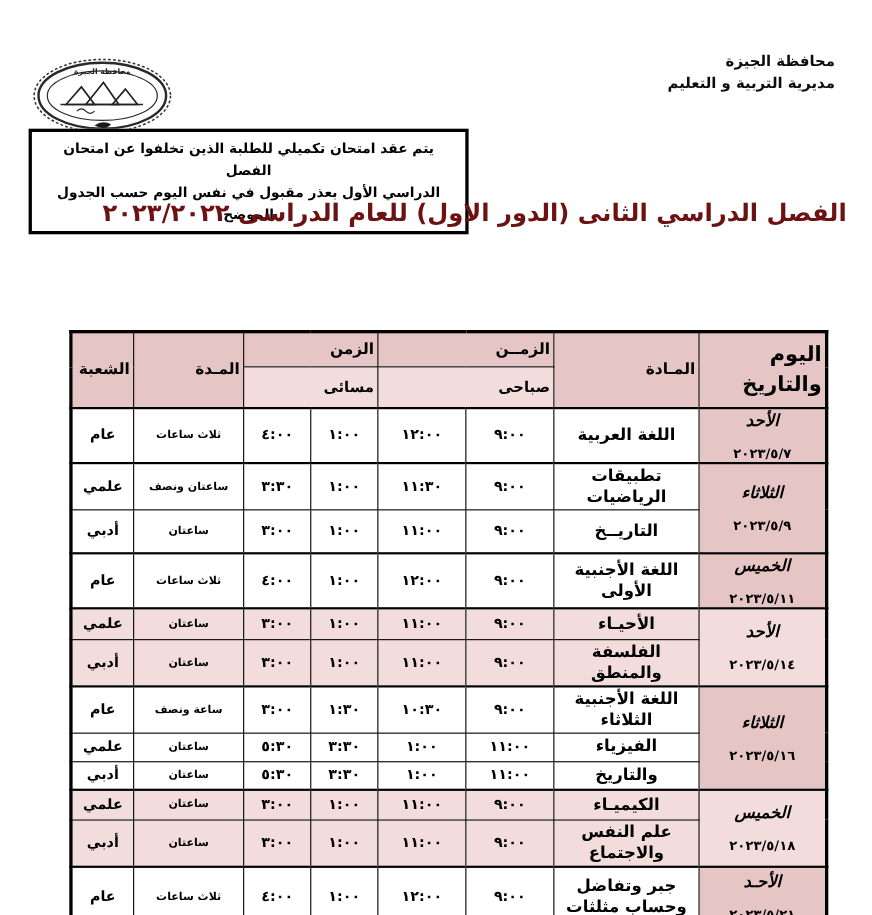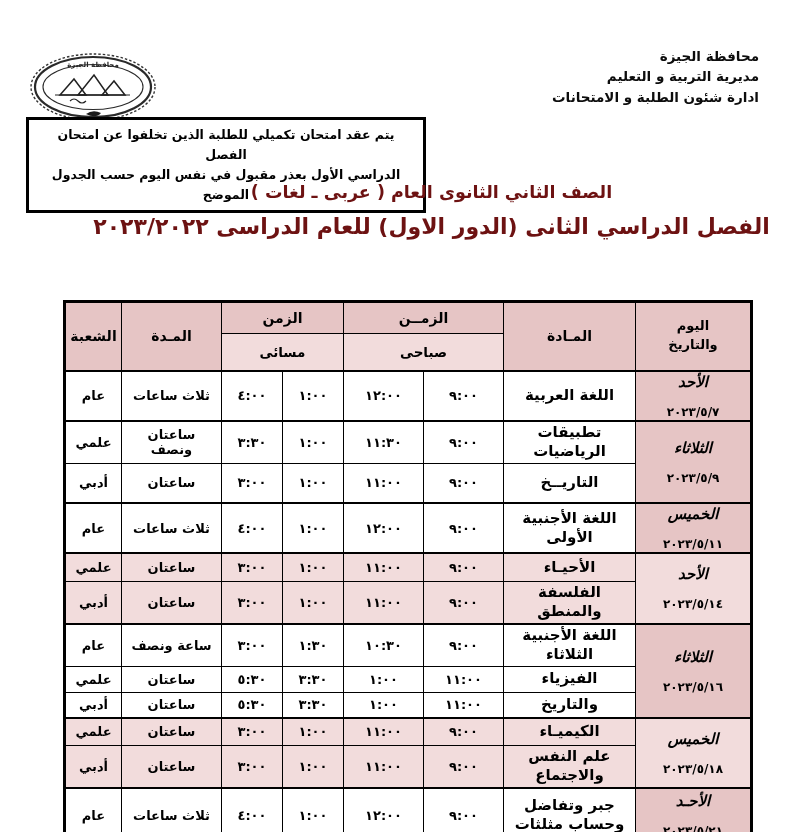--- a/index.html
+++ b/index.html
@@ -36,46 +36,45 @@
   
   .exam-table {
     position:absolute; top:300px; right:40px; width:687px;
     border-collapse:collapse; table-layout:fixed; background:#fff;
     border:3px solid #000;
   }
   .exam-table th, .exam-table td {
     border:1px solid #000; text-align:center; vertical-align:middle;
     font-weight:bold; padding:1px 3px; overflow:hidden;
   }
-  .exam-table thead th { background:var(--header-pink); }
+  .exam-table thead th { background:var(--header-pink);text-align:right; }
   tr.hrow1 { height:32px; }
   tr.hrow2 { height:37px; }
   tr.hrow1 th { font-size:14px; }
   tr.hrow2 th { font-size:13.5px; background:var(--row-pink); }
   th.h-subject { font-size:15px; }
   th.h-duration { font-size:15px; }
-  .day-h-label { display:inline-block; max-width:64px; line-height:1.45; font-size:13px; }
+  .day-h-label { display:inline-block; max-width:64px; line-height:1.45; font-size:19px; }
   tbody td { font-size:13px; }
   td.c-subject { font-size:15px; line-height:1.3; }
-  td.c-duration { font-size:13px;margin-left:23px; }
+  td.c-duration { font-size:10px;margin-left:23px; }
   td.day-cell .day-name { font-size:15px; line-height:1.2;font-style:italic; }
   td.day-cell .day-date { font-size:12px; margin-top:14px; }
   tr.shaded td { background:var(--row-pink); }
   td.day-cell { background:var(--header-pink); }
   tr.group-first td { border-top:2.5px solid #000; }
 </style>
 </head>
 <body>
 
 <div class="page">
 
   <div class="org-header">
     <div>محافظة الجيزة</div>
     <div>مديرية التربية و التعليم</div>
-    <div>ادارة شئون الطلبة و الامتحانات</div>
   </div>
 
   <div class="logo">
     <svg width="130" height="70" viewBox="0 0 130 70">
       <ellipse cx="65" cy="35" rx="62" ry="33" fill="none" stroke="#333" stroke-width="1.4" stroke-dasharray="2.5 2"></ellipse>
       <ellipse cx="65" cy="35" rx="58" ry="30" fill="none" stroke="#2a2a2a" stroke-width="2.2"></ellipse>
       <ellipse cx="65" cy="35" rx="50" ry="22.5" fill="none" stroke="#2a2a2a" stroke-width="1.1"></ellipse>
       <g>
         <path d="M32 43 L46 27 L58 43 Z" fill="none" stroke="#222" stroke-width="1.5"></path>
         <path d="M50 43 L66 23 L80 43 Z" fill="none" stroke="#222" stroke-width="1.5"></path>
@@ -87,21 +86,20 @@
       <path d="M58 62 q7 -5 15 -1 q-5 6 -15 1 Z" fill="#1a1a1a"></path>
     </svg>
   </div>
 
   <div class="notice-box">
     <div>يتم عقد امتحان تكميلي للطلبة الذين تخلفوا عن امتحان الفصل</div>
     <div>الدراسي الأول بعذر مقبول في نفس اليوم حسب الجدول الموضح</div>
   </div>
 
   <div class="titles">
-    <div class="title-grade">الصف الثاني الثانوى العام ( عربى ـ لغات )</div>
     <div class="title-term">الفصل الدراسي الثانى (الدور الاول) للعام الدراسى ٢٠٢٣/٢٠٢٢</div>
   </div>
 
   <table class="exam-table">
     <colgroup>
       <col style="width:116px">
       <col style="width:132px">
       <col style="width:80px">
       <col style="width:80px">
       <col style="width:61px">

